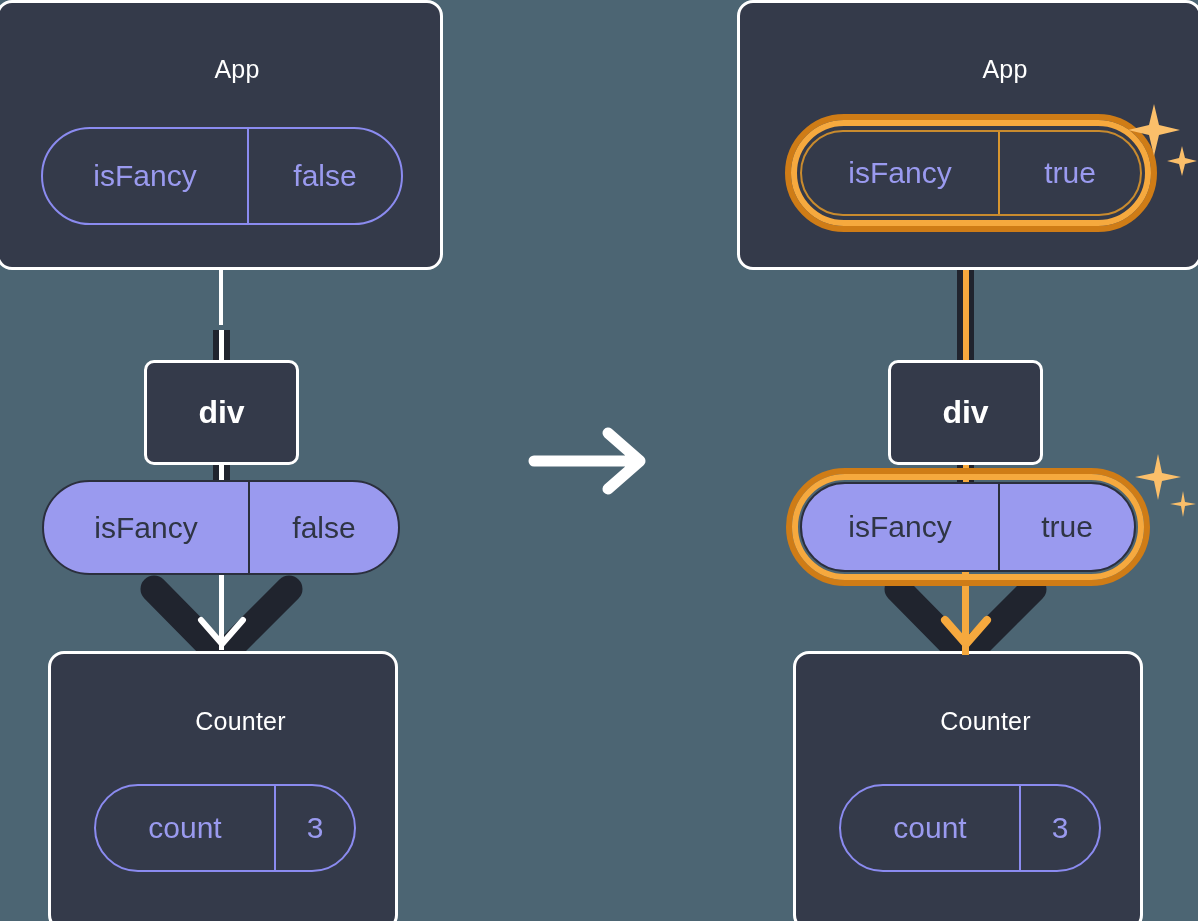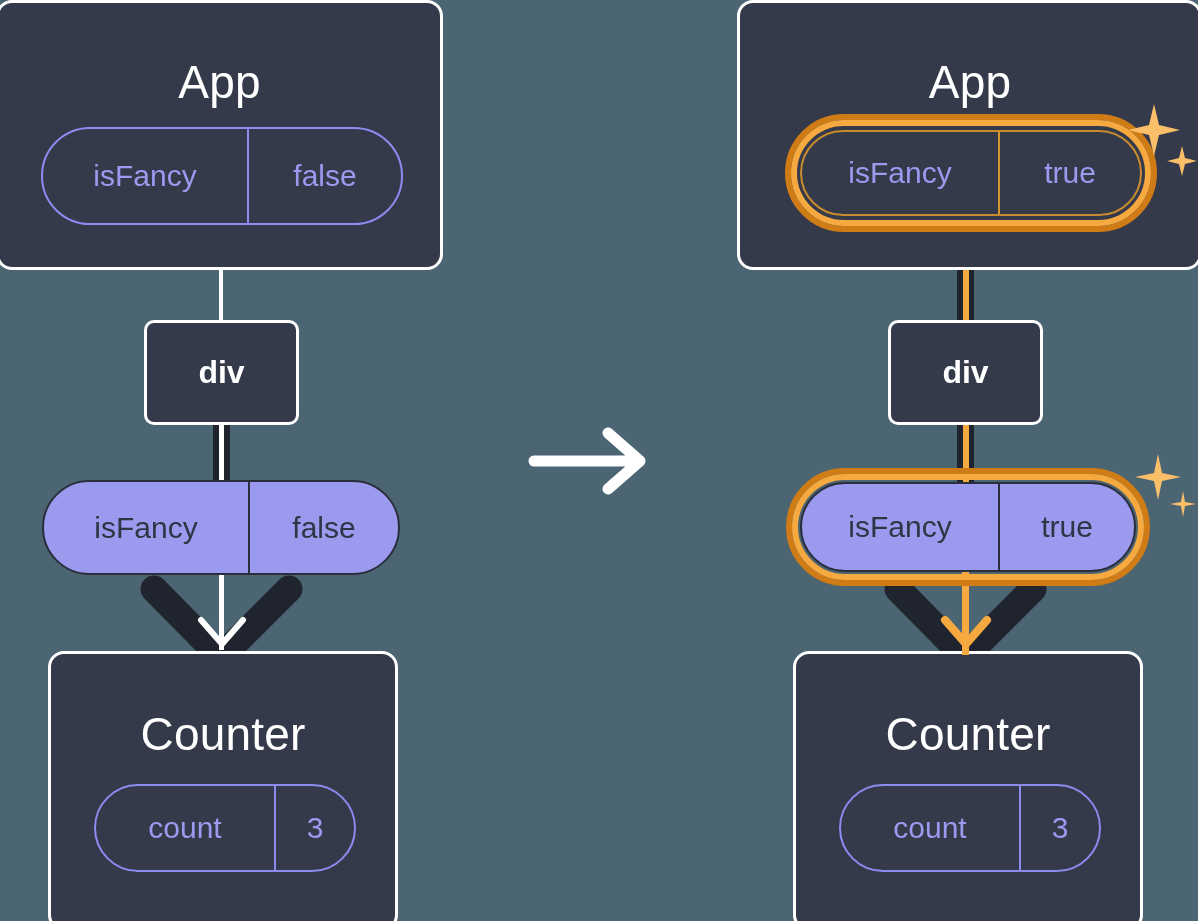--- a/index.html
+++ b/index.html
@@ -25,36 +25,38 @@
     border: 3px solid #ffffff;
     border-radius: 16px;
     box-sizing: border-box;
     z-index: 5;
   }
   .node-title {
     position: absolute;
     left: 0; right: 0;
     text-align: center;
     color: #ffffff;
-    font-size: 46px;
+    font-size: 25px;
     letter-spacing: 0.2px;
+    padding-left: 35px;
   }
   .div-box {
     position: absolute;
     background: #343a4a;
     border: 3px solid #ffffff;
     border-radius: 10px;
     box-sizing: border-box;
     display: flex;
     align-items: center;
     justify-content: center;
     color: #ffffff;
     font-size: 32px;
     font-weight: bold;
     z-index: 12;
+    margin-top: 40px;
   }
 
   
   .pill {
     position: absolute;
     box-sizing: border-box;
     display: flex;
     align-items: stretch;
     border-radius: 999px;
     z-index: 14;

